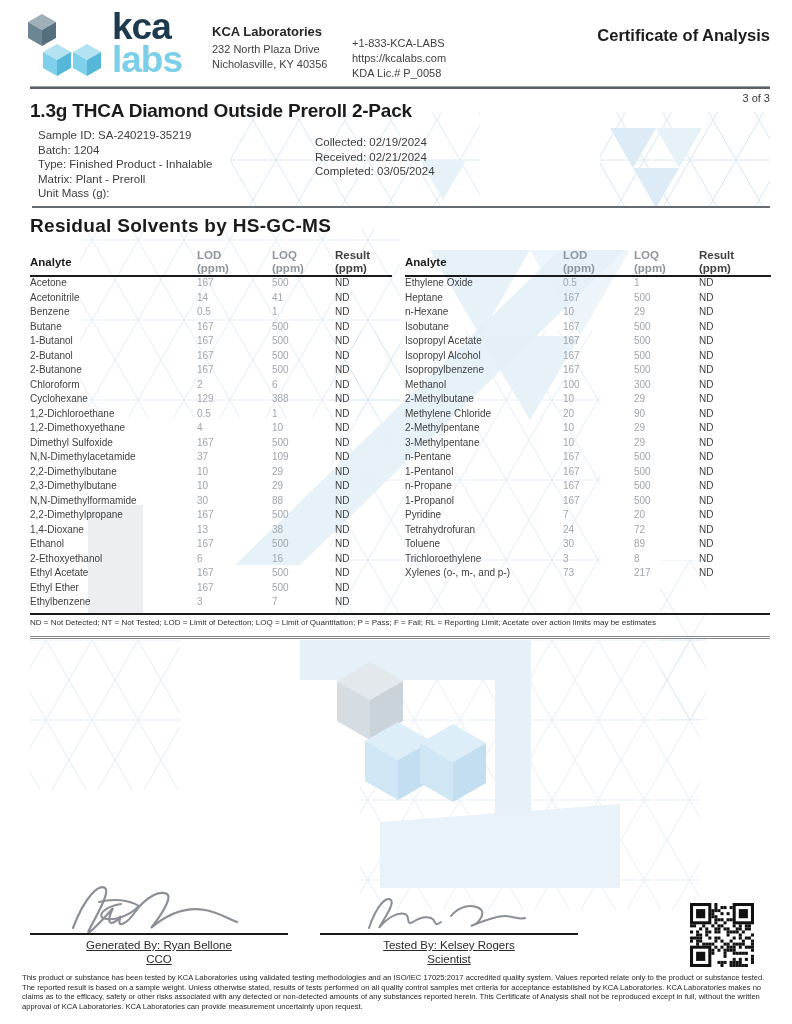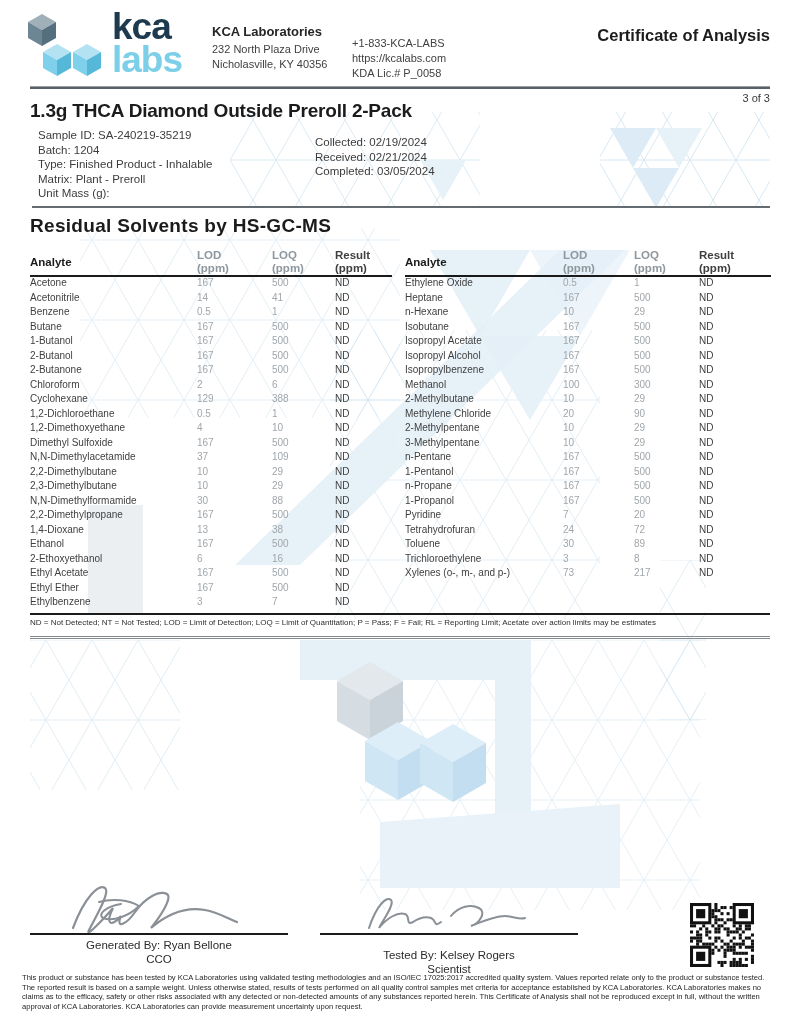--- a/index.html
+++ b/index.html
@@ -47,22 +47,22 @@
   .t-right .tc-n1 { flex:0 0 71px; } .t-right .tc-n2 { flex:0 0 65px; } .t-right .tc-r { flex:1; }
 
   .rule-tbl-bottom { left:30px; right:22px; top:613px; height:2px; background:#1a1a1a; }
   .footnote { left:30px; top:618px; right:22px; font-size:8px; color:#2e2e2e; }
   .rule-foot { left:30px; right:22px; top:636px; height:3px; border-top:1px solid #848b91; border-bottom:1px solid #848b91; }
 
   
   .sig-line { top:933px; height:2px; background:#1a1a1a; }
   .sig-line-l { left:30px; width:258px; }
   .sig-line-r { left:320px; width:258px; }
-  .sig-block { top:938px; width:258px; text-align:center; font-size:11.5px; color:#2b2b2b; line-height:14px; }
-  .sig-block-l { left:30px; } .sig-block-r { left:320px;margin-top:10px; }
+  .sig-block { top:938px; width:258px; text-align:center; font-size:11.5px; color:#2b2b2b; line-height:14px;text-decoration:underline; }
+  .sig-block-l { left:30px; } .sig-block-r { left:320px; }
   .sig-img-l { left:55px; top:878px; } .sig-img-r { left:355px; top:890px; }
   .qr { left:690px; top:903px; }
 
   .disclaimer { left:22px; top:973px; width:752px; font-size:7.6px; line-height:9.7px; color:#1f1f1f; }
 </style>
 </head>
 <body>
 
 <div class="page">
 

